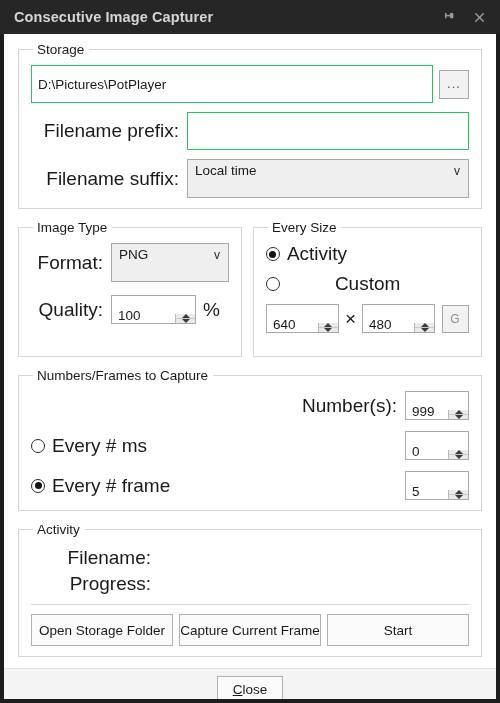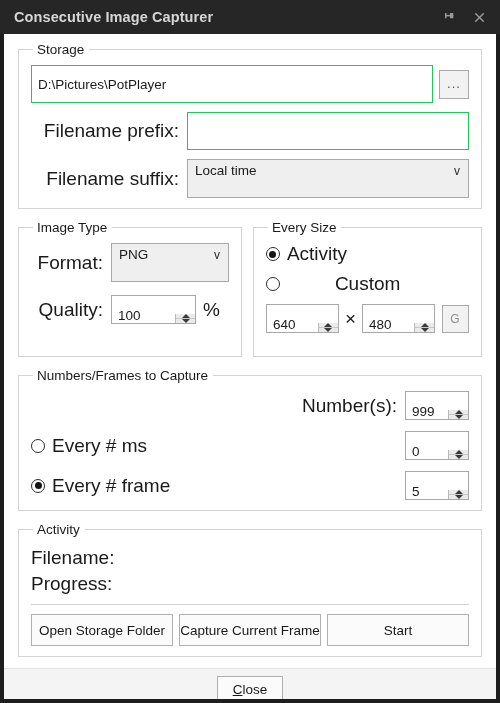--- a/index.html
+++ b/index.html
@@ -224,21 +224,21 @@
   .cbox.on .tick { display: block; }
   
   .cols { display: flex; gap: 11px; }
   .cols > fieldset { flex: 1 1 0; }
   
   .act-row {
     display: flex;
     align-items: center;
     height: 26px;
   }
-  .act-row .lbl { flex: 0 0 120px; text-align: left; margin-right: 9px; }
+  .act-row .lbl { flex: 0 0 120px; text-align: right; margin-right: 9px; }
   .act-val { font-size: 13.5px; color: #1a1a1a; }
   .sep {
     border-top: 1px solid #d4d4d4;
     margin: 7px 0 9px 0;
   }
   .btn {
     border: 1px solid #b0b0b0;
     background: #fbfbfb;
     height: 32px;
     display: flex;

